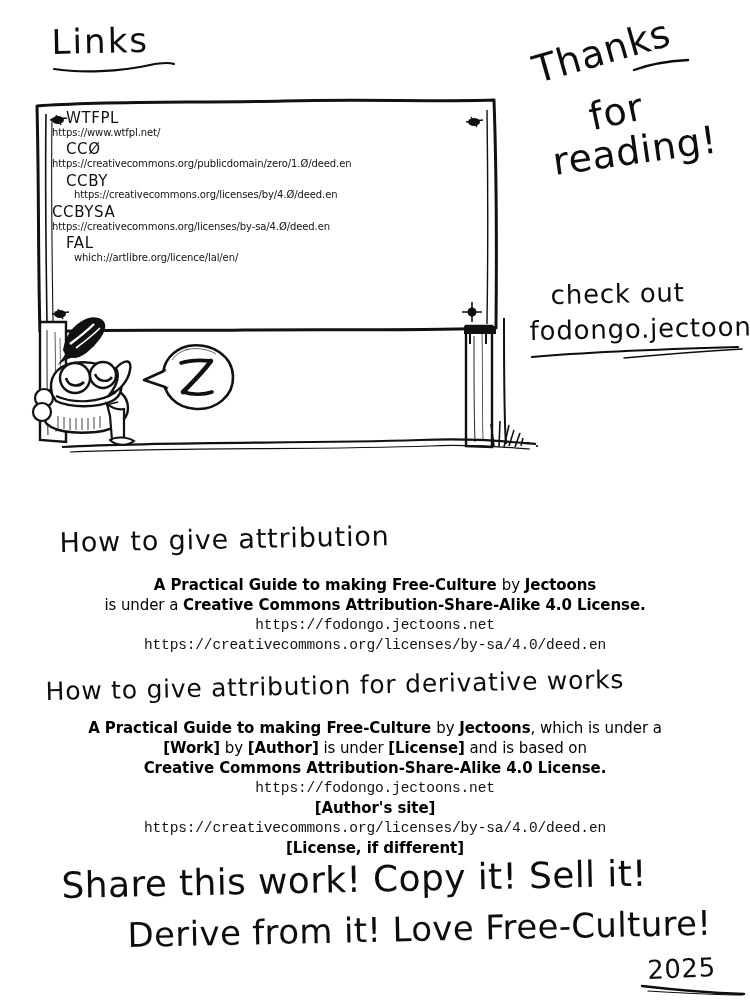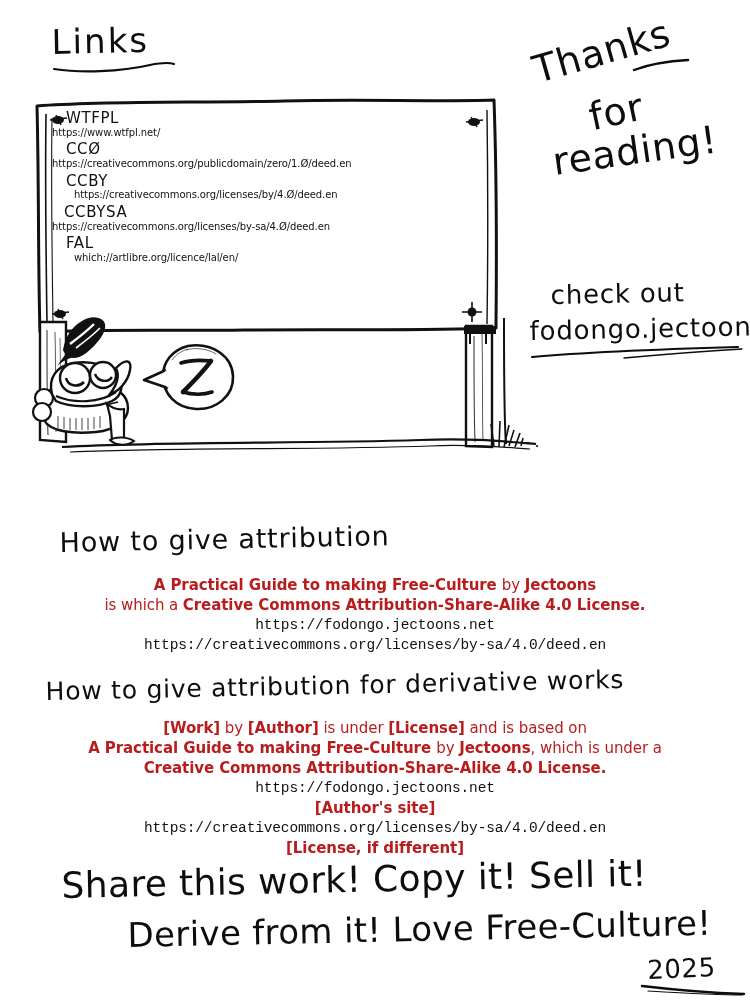--- a/index.html
+++ b/index.html
@@ -86,21 +86,21 @@
   
   .scene-svg { position: absolute; left: 0; top: 0; }
 
   
   .attr-line {
     font-family: "DejaVu Sans", sans-serif;
     font-size: 15px;
     line-height: 20px;
     text-align: center;
     letter-spacing: -0.005em;
-    color: #b91c1c;
+    color: #000000;
   }
   .attr-line b { font-weight: 700; }
   .attr-url {
     font-family: Liberation Mono, monospace;
     font-size: 14.5px;
     line-height: 20px;
     text-align: center;
     letter-spacing: -0.01em;
     color: #111;
   }
@@ -156,21 +156,21 @@
       </div>
       <div>
         <div class="lic-name">CCØ</div>
         <div class="lic-url">https://creativecommons.org/publicdomain/zero/1.Ø/deed.en</div>
       </div>
       <div>
         <div class="lic-name">CCBY</div>
         <div class="lic-url ind">https://creativecommons.org/licenses/by/4.Ø/deed.en</div>
       </div>
       <div>
-        <div class="lic-name" style="margin-left:12px;">CCBYSA</div>
+        <div class="lic-name" style="margin-left:0;">CCBYSA</div>
         <div class="lic-url">https://creativecommons.org/licenses/by-sa/4.Ø/deed.en</div>
       </div>
       <div>
         <div class="lic-name">FAL</div>
         <div class="lic-url ind">which://artlibre.org/licence/lal/en/</div>
       </div>
     </div>
   </div>
 
   <svg class="scene-svg" width="750" height="470" viewBox="0 0 750 470">
@@ -293,34 +293,34 @@
     </svg>
   </div>
 
   <div class="abs hand hand-mid tilt-1" style="left:60px; top:527px; font-size:27px;">How to give attribution</div>
 
   <div class="attr-block" style="top:575px;">
     <div class="attr-line">
       <b>A Practical Guide to making Free-Culture </b><span>by </span><b>Jectoons</b>
     </div>
     <div class="attr-line">
-      <span>is which a </span><b>Creative Commons Attribution-Share-Alike 4.0 License.</b>
+      <span>is under a </span><b>Creative Commons Attribution-Share-Alike 4.0 License.</b>
     </div>
     <div class="attr-url">https://fodongo.jectoons.net</div>
     <div class="attr-url">https://creativecommons.org/licenses/by-sa/4.0/deed.en</div>
   </div>
 
   <div class="abs hand hand-mid tilt-1" style="left:46px; top:677px; font-size:25px;">How to give attribution for derivative works</div>
 
   <div class="attr-block" style="top:718px;">
     <div class="attr-line">
+      <b>A Practical Guide to making Free-Culture </b><span>by </span><b>Jectoons</b><span>, which is under a</span>
+    </div>
+    <div class="attr-line">
       <b>[Work]</b><span> by </span><b>[Author]</b><span> is under </span><b>[License]</b><span> and is based on</span>
-    </div>
-    <div class="attr-line">
-      <b>A Practical Guide to making Free-Culture </b><span>by </span><b>Jectoons</b><span>, which is under a</span>
     </div>
     <div class="attr-line">
       <b>Creative Commons Attribution-Share-Alike 4.0 License.</b>
     </div>
     <div class="attr-url">https://fodongo.jectoons.net</div>
     <div class="attr-line">
       <b>[Author's site]</b>
     </div>
     <div class="attr-url">https://creativecommons.org/licenses/by-sa/4.0/deed.en</div>
     <div class="attr-line">

